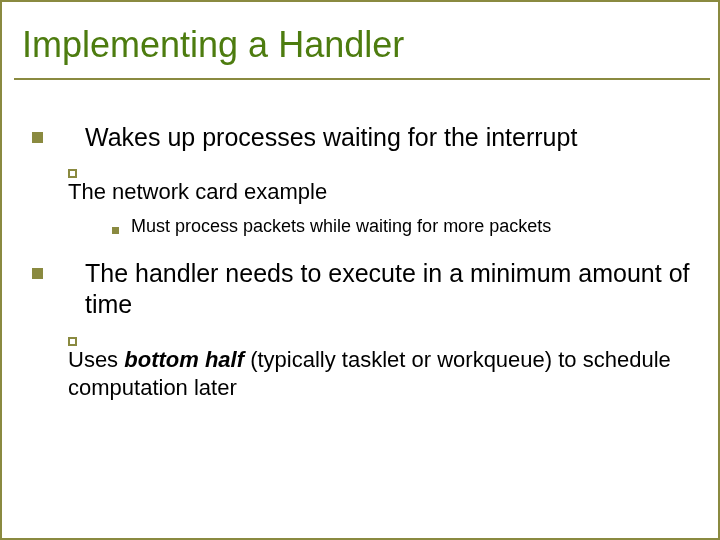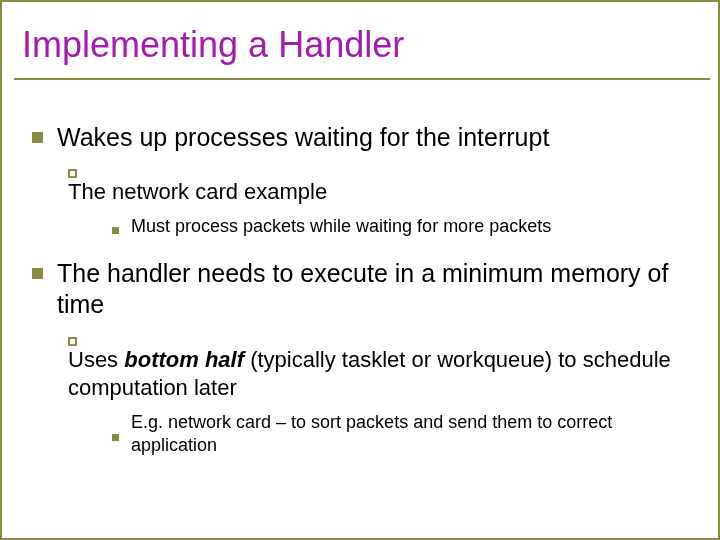--- a/index.html
+++ b/index.html
@@ -16,21 +16,21 @@
     width: 720px;
     height: 540px;
     box-sizing: border-box;
     border: 2px solid #8a8a40;
   }
   .title {
     position: absolute;
     left: 20px;
     top: 22px;
     font-size: 36px;
-    color: #a21caf;
+    color: #4d7c0f;
     font-weight: normal;
   }
   .title-underline {
     position: absolute;
     left: 12px;
     top: 76px;
     width: 696px;
     height: 0;
     border-top: 2px solid #8a8a40;
   }
@@ -38,20 +38,21 @@
     position: absolute;
     left: 30px;
     top: 120px;
     width: 660px;
     color: #000;
   }
   .l1 {
     display: flex;
     align-items: flex-start;
     margin-bottom: 8px;
+    gap: 28px;
   }
   .l1 .bullet {
     width: 11px;
     height: 11px;
     background: #8a8a40;
     margin-top: 10px;
     margin-right: 14px;
     flex: 0 0 auto;
   }
   .l1 .text {
@@ -124,27 +125,23 @@
     <div class="l3">
       <div class="bullet"></div>
       <div class="text">Must process packets while waiting for more packets</div>
     </div>
 
 
     <div class="gap"></div>
 
     <div class="l1">
       <div class="bullet"></div>
-      <div class="text">The handler needs to execute in a minimum memory of time</div>
+      <div class="text">The handler needs to execute in a minimum amount of time</div>
     </div>
 
     <div class="l2">
       <div class="bullet"></div>
       <div class="text"><span>Uses </span><strong><em>bottom half</em></strong><span> (typically tasklet or workqueue) to schedule computation later</span></div>
     </div>
 
-    <div class="l3">
-      <div class="bullet"></div>
-      <div class="text">E.g. network card – to sort packets and send them to correct application</div>
-    </div>
 
   </div>
 </div>
 
 </body></html>

